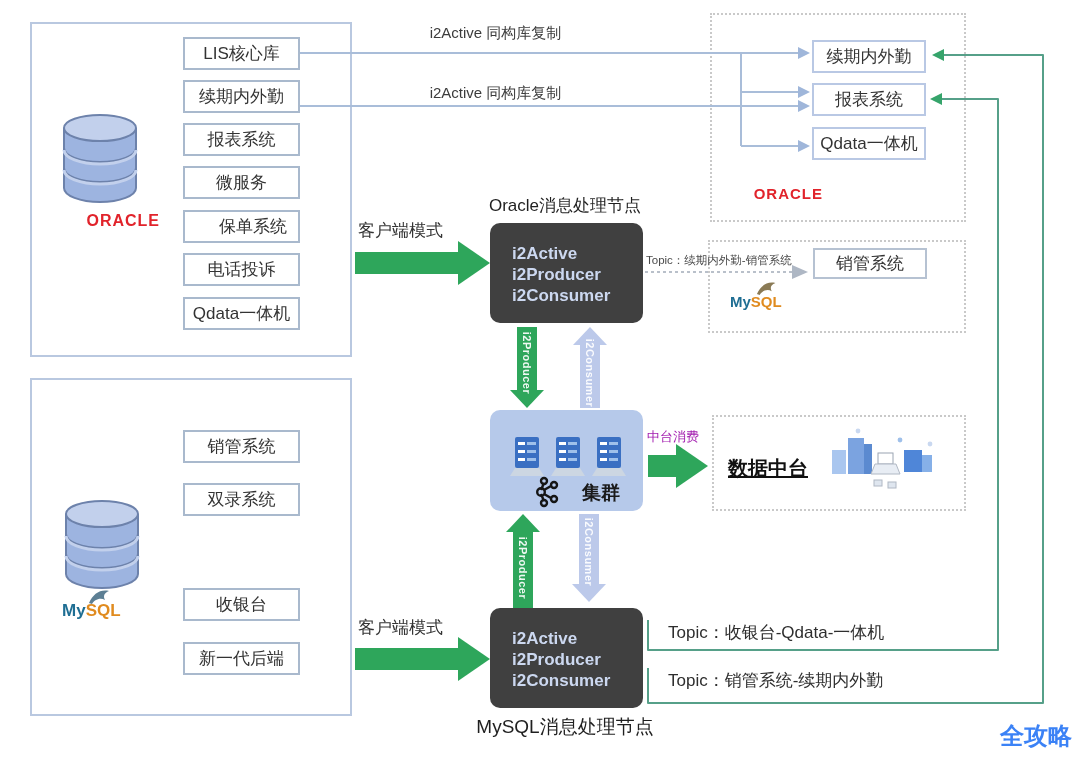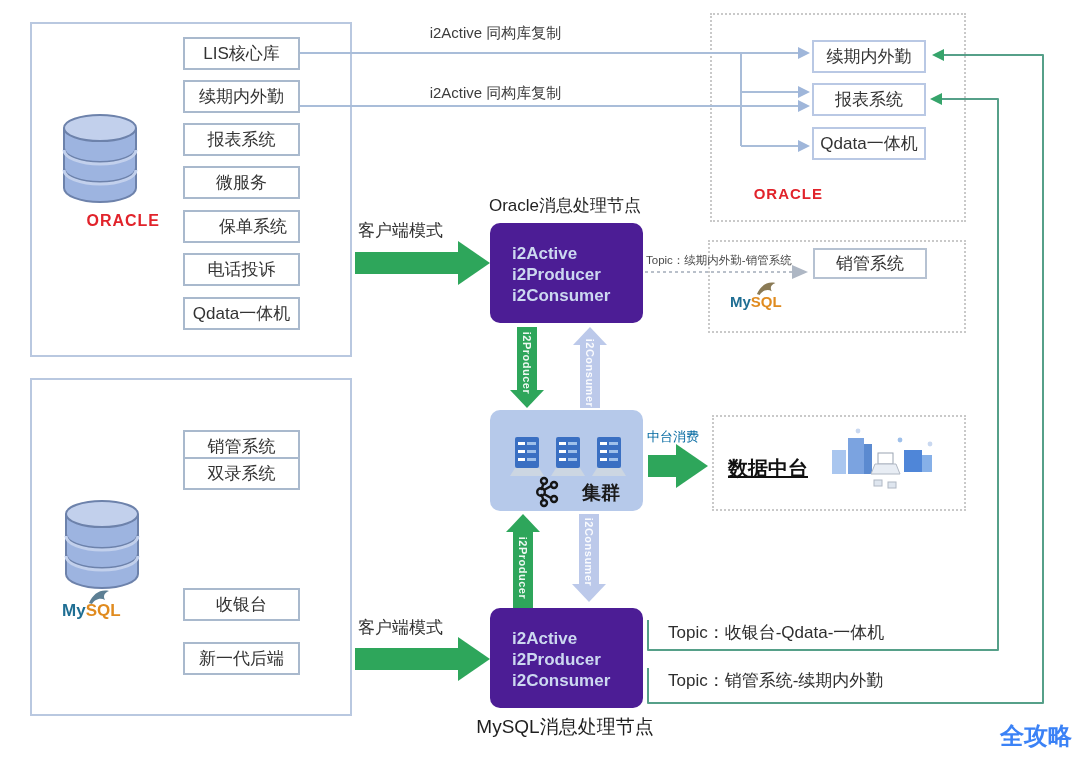--- a/index.html
+++ b/index.html
@@ -6,21 +6,21 @@
   .canvas{position:relative;width:1080px;height:757px;background:#fff;overflow:hidden;
           font-family:"Liberation Sans","DejaVu Sans",sans-serif;color:#333;}
   .abs{position:absolute;}
   
   .src-box{position:absolute;border:2px solid #b9c8e0;background:#fff;}
   .dashed-box{position:absolute;border:2px dotted #c9c9c9;background:#fff;}
   .sysbox{position:absolute;width:117px;height:33px;border:2px solid #a9b9cd;background:#fff;
           font-size:17px;line-height:29px;text-align:center;color:#333;box-sizing:border-box;}
   .sysbox.blue{border-color:#b9c8e4;width:114px;}
   
-  .node{position:absolute;width:153px;height:100px;background:#4c1d95;border-radius:10px;}
+  .node{position:absolute;width:153px;height:100px;background:#404040;border-radius:10px;}
   .node .stack{position:absolute;left:22px;top:20px;font-size:17px;font-weight:600;
                color:#ccd8f0;line-height:21px;}
   .cluster{position:absolute;left:490px;top:410px;width:153px;height:101px;
            background:#b6c9ea;border-radius:10px;}
   .title{position:absolute;text-align:center;color:#1f1f1f;}
   
   .harrow{position:absolute;height:44px;}
   .hshaft{position:absolute;top:11px;height:22px;background:#2ea65b;}
   .hhead{position:absolute;top:0;width:0;height:0;border-top:22px solid transparent;
          border-bottom:22px solid transparent;border-left:32px solid #2ea65b;}
@@ -90,21 +90,21 @@
       <ellipse cx="42" cy="18" rx="36" ry="13" fill="#c2d0ec" stroke="#6d82ab" stroke-width="2"></ellipse>
     </svg>
     <div class="mysql-logo" style="left:62px;top:588px;">
       <svg width="26" height="17" viewBox="0 0 26 17">
         <path d="M1,15 C5,6 12,1 21,3 C16,5 15,8 17,12 C12,9 6,12 4,16 Z" fill="#5d7f94"></path>
       </svg>
       <div class="txt"><span class="my">My</span><span class="sql">SQL</span></div>
     </div>
 
     <div class="sysbox" style="left:183px;top:430px;">销管系统</div>
-    <div class="sysbox" style="left:183px;top:457px;font-family:Liberation Serif, serif;">双录系统</div>
+    <div class="sysbox" style="left:183px;top:483px;font-family:Liberation Serif, serif;">双录系统</div>
     <div class="sysbox" style="left:183px;top:588px;">收银台</div>
     <div class="sysbox" style="left:183px;top:642px;">新一代后端</div>
 
     <div class="lbl" style="left:408px;top:24px;width:175px;text-align:center;font-size:15px;color:#3c3c3c;">i2Active 同构库复制</div>
     <div class="lbl" style="left:408px;top:84px;width:175px;text-align:center;font-size:15px;color:#3c3c3c;">i2Active 同构库复制</div>
 
     <div class="dashed-box" style="left:710px;top:13px;width:252px;height:205px;"></div>
     <div class="sysbox blue" style="left:812px;top:40px;">续期内外勤</div>
     <div class="sysbox blue" style="left:812px;top:83px;">报表系统</div>
     <div class="sysbox blue" style="left:812px;top:127px;">Qdata一体机</div>
@@ -207,21 +207,21 @@
       <div class="hshaft" style="width:103px;"></div>
         <div class="hhead" style="left:103px;"></div>
     </div>
 
     <div class="lbl" style="left:358px;top:616px;font-size:17px;color:#333;">客户端模式</div>
     <div class="harrow" style="left:355px;top:637px;">
       <div class="hshaft" style="width:103px;"></div>
         <div class="hhead" style="left:103px;"></div>
     </div>
 
-    <div class="lbl" style="left:647px;top:428px;font-size:13px;color:#0369a1;">中台消费</div>
+    <div class="lbl" style="left:647px;top:428px;font-size:13px;color:#a21caf;">中台消费</div>
     <div class="harrow" style="left:648px;top:444px;">
       <div class="hshaft" style="width:28px;"></div>
         <div class="hhead" style="left:28px;"></div>
     </div>
 
     <div class="varrow" style="left:510px;top:327px;height:81px;">
       <div class="vshaft green" style="top:0;height:63px;"></div>
       <div class="vhead down-green" style="top:63px;"></div>
       <span class="vlabel" style="top:36px;">i2Producer</span>
     </div>

